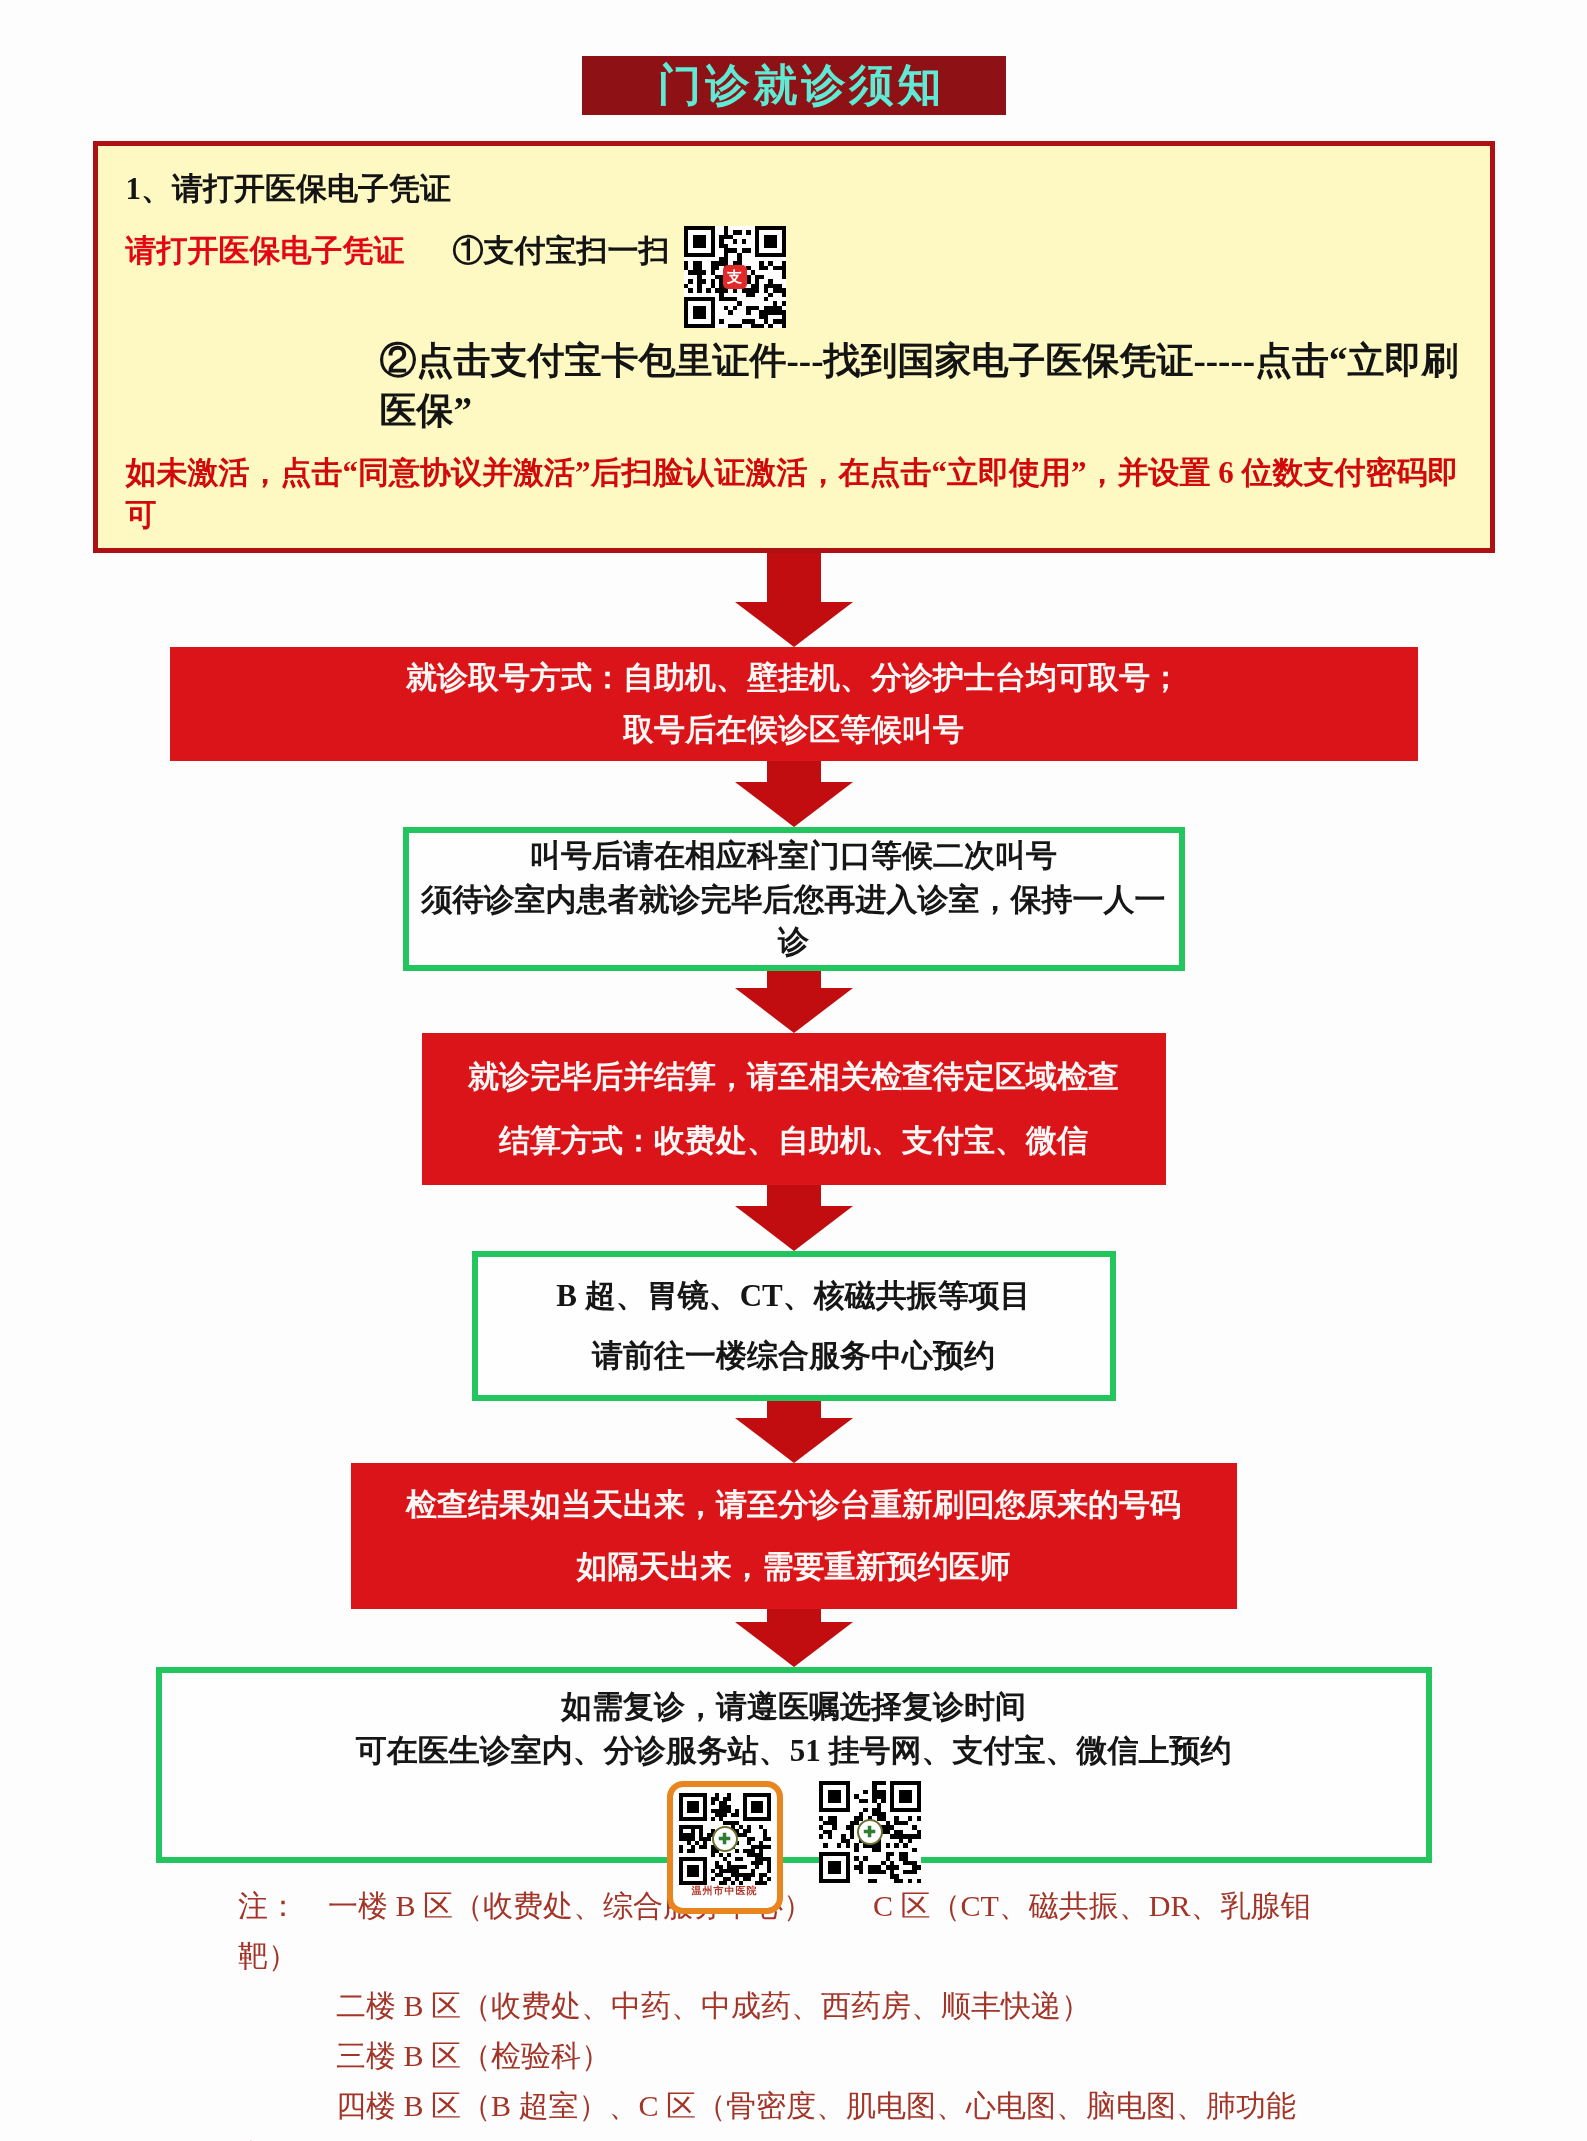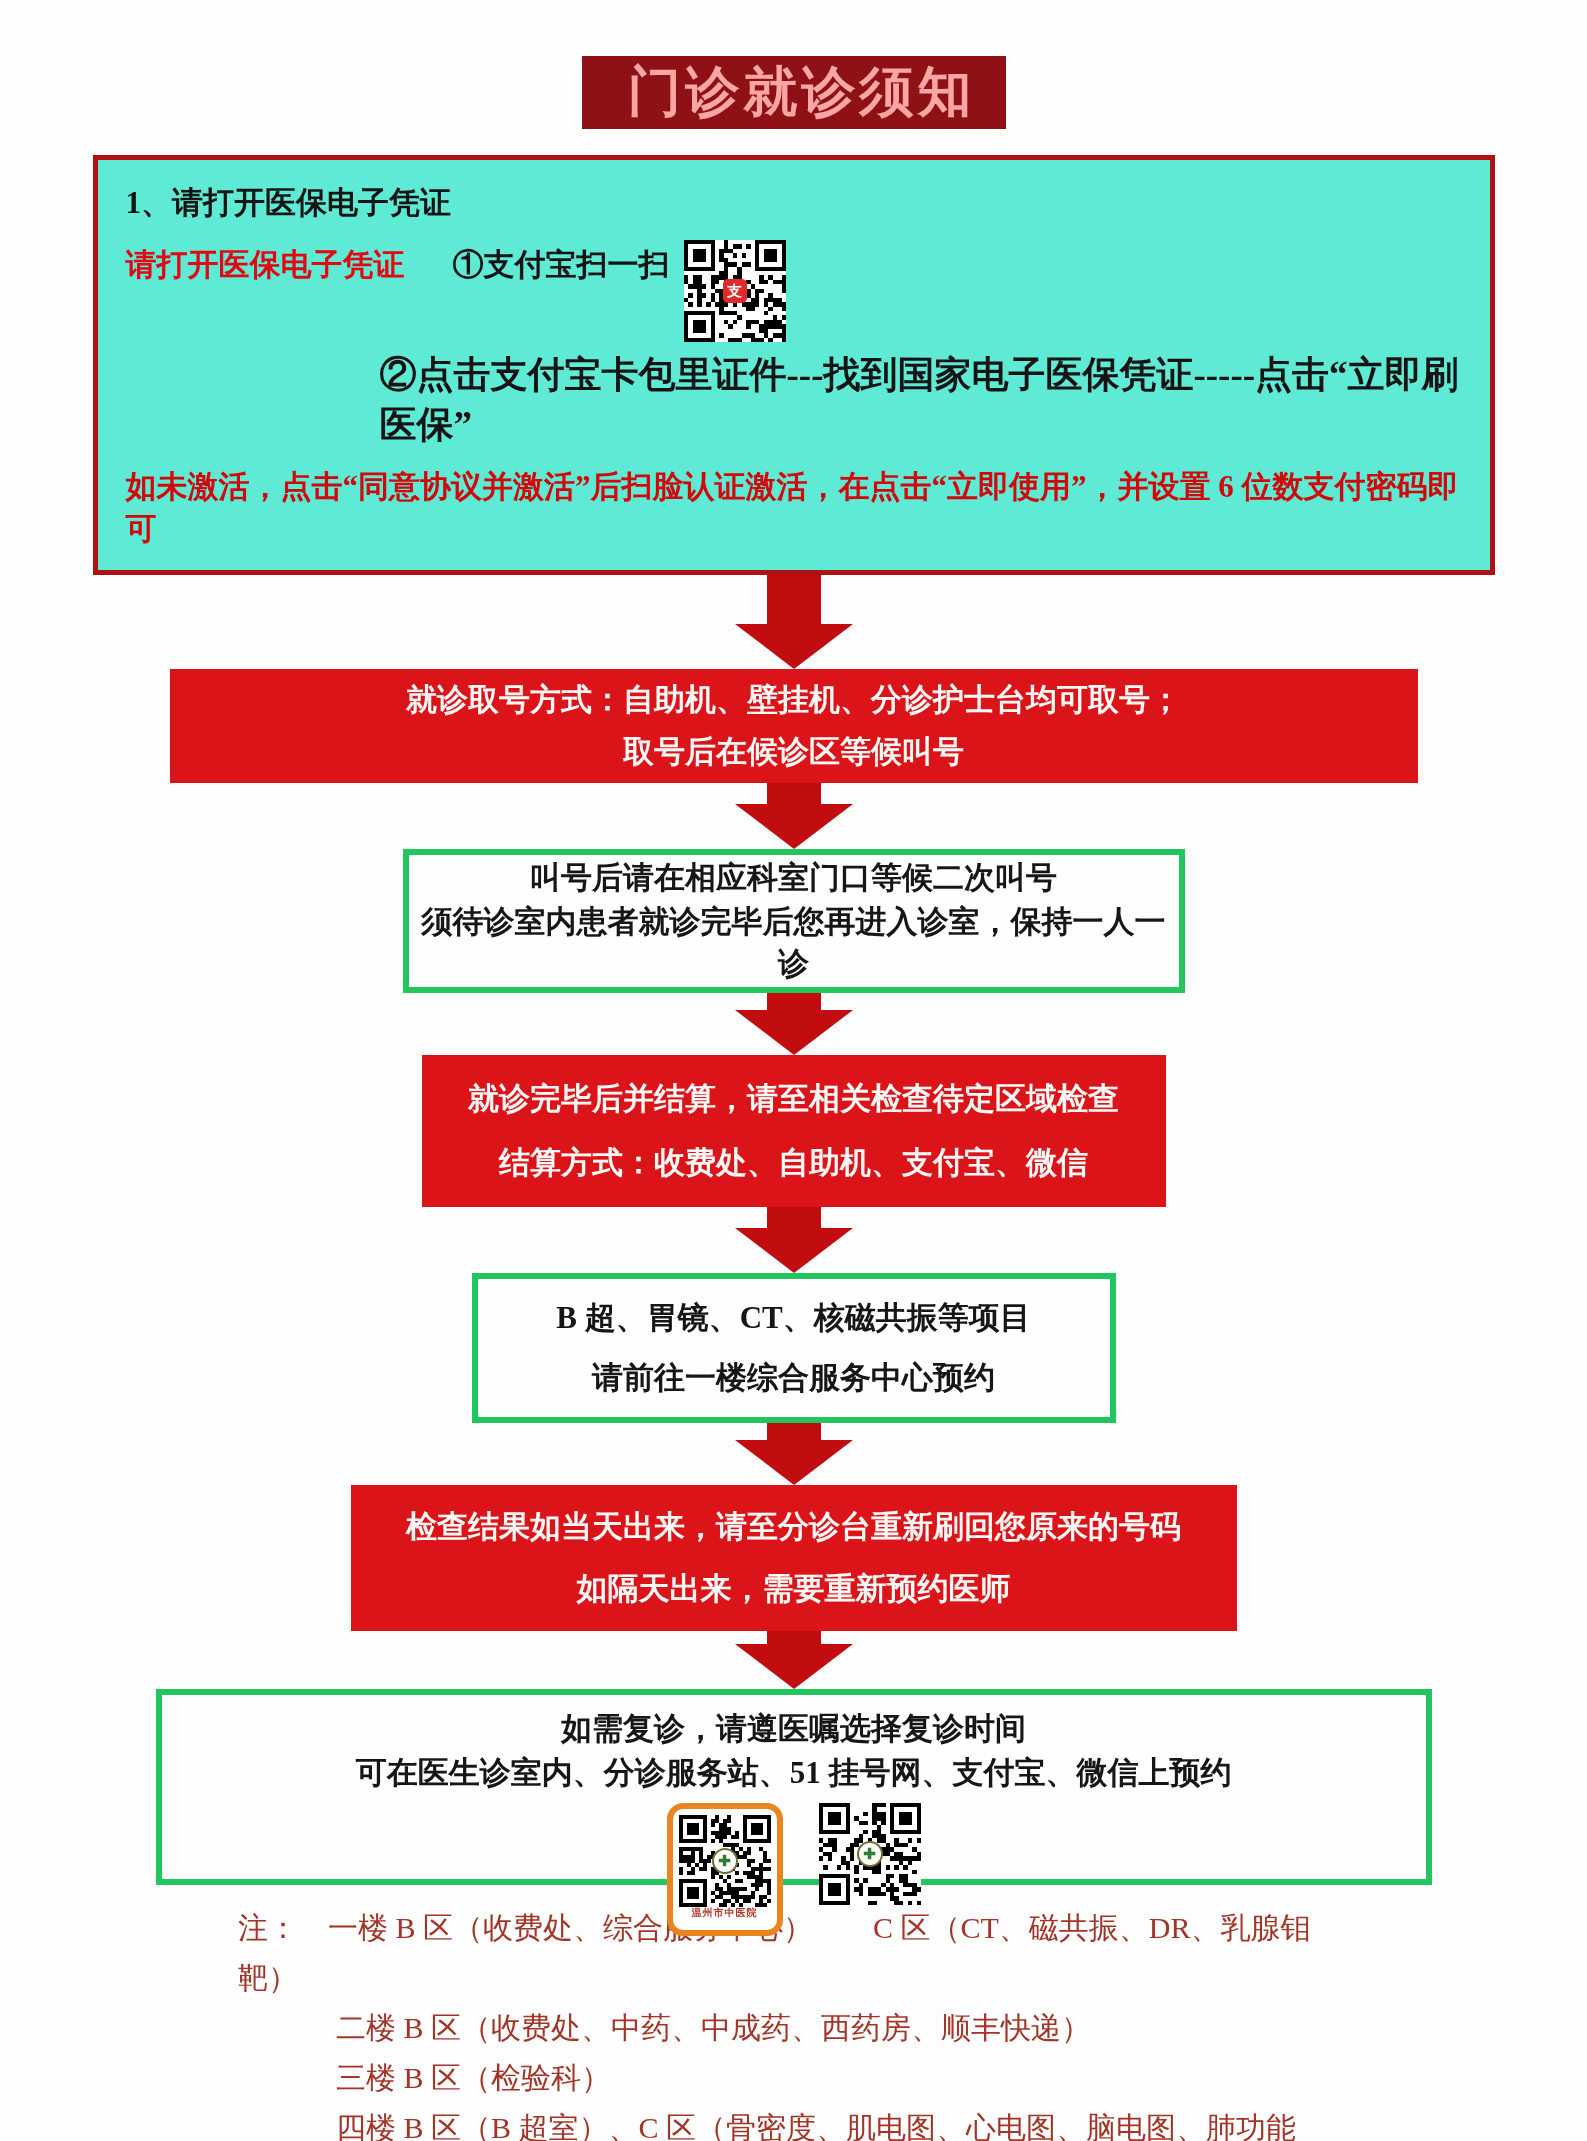--- a/index.html
+++ b/index.html
@@ -6,25 +6,25 @@
   .page{
     width:1587px;height:2141px;margin:0 auto;background:#fdfdfd;overflow:hidden;
     position:relative;display:flex;flex-direction:column;align-items:center;
     font-family:"Liberation Serif","DejaVu Serif",serif;
   }
   
   .title-banner{
     margin-top:56px;width:424px;height:114px;background:#8e1116;
     display:flex;align-items:center;justify-content:center;
   }
-  .title-banner span{color:#fca5a5;font-size:54px;font-weight:bold;letter-spacing:4px;margin-left:16px;}
+  .title-banner span{color:#5eead4;font-size:44px;font-weight:bold;letter-spacing:4px;margin-left:16px;}
   
   .box1{
     margin-top:26px;width:1402px;box-sizing:border-box;border:5px solid #ae1013;
-    background:#5eead4;padding:22px 28px 20px;align-self:center;
+    background:#fef9c3;padding:22px 28px 12px;align-self:center;
   }
   .b1-line1{font-size:31px;font-weight:bold;color:#141414;}
   .b1-row{display:flex;align-items:flex-start;margin-top:20px;}
   .b1-method{color:#e30613;font-size:31px;font-weight:bold;white-space:nowrap;}
   .b1-scan{margin-left:48px;font-size:31px;font-weight:bold;color:#141414;white-space:nowrap;}
   .b1-qr{width:102px;height:102px;margin-left:14px;margin-top:-4px;}
   .b1-line3{margin-left:254px;margin-top:8px;font-size:37px;font-weight:bold;color:#141414;}
   .b1-line4{margin-top:16px;font-size:31px;font-weight:bold;color:#d2090b;}
   
   .arrow{display:flex;flex-direction:column;align-items:center;height:66px;flex:none;}

